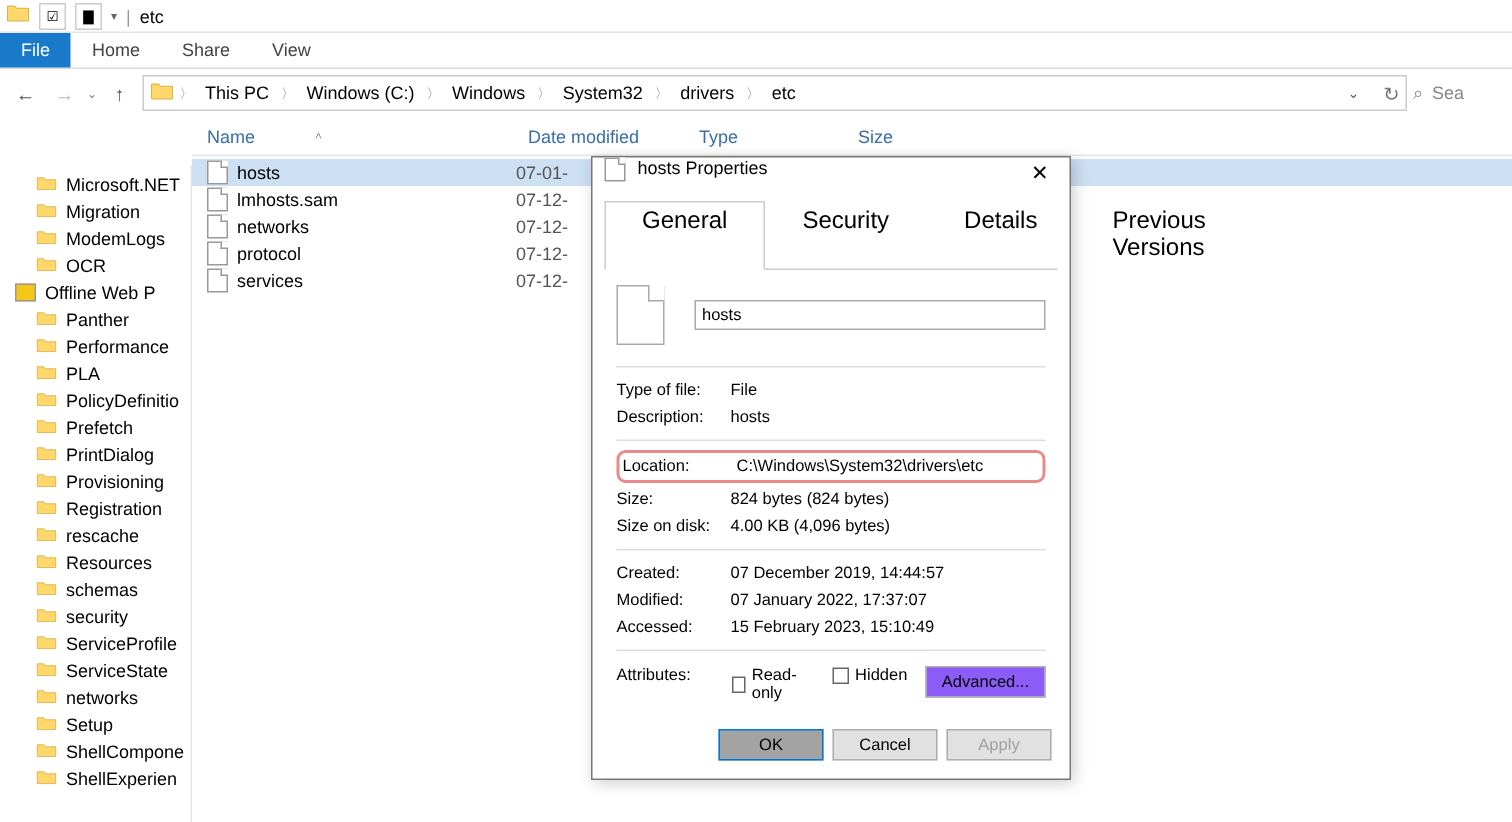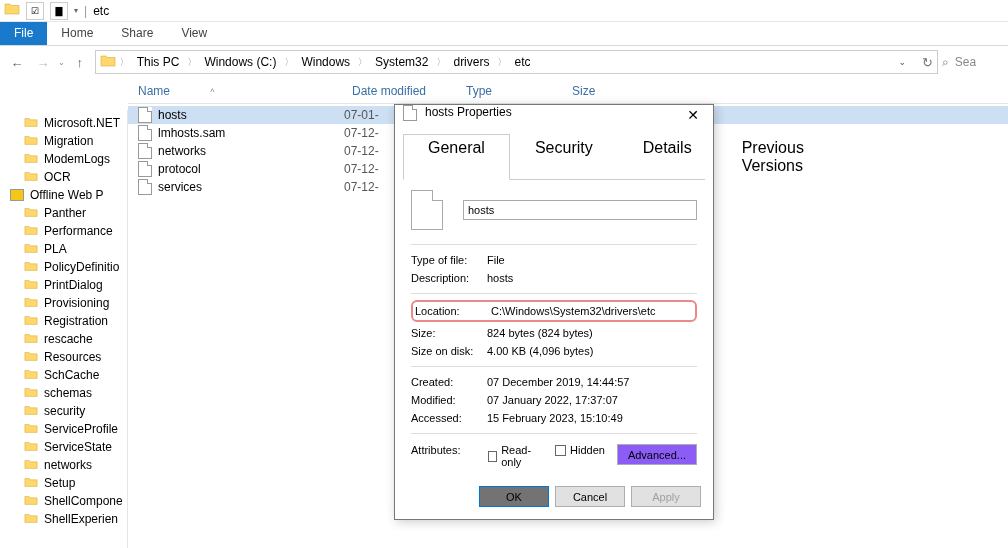--- a/index.html
+++ b/index.html
@@ -83,21 +83,21 @@
     .loc-highlight { border: 2px solid #e98a8a; border-radius: 6px; padding: 2px 2px; margin: 2px 0; }
     .loc-highlight .prop-row { padding: 1px 0; }
 
     .attr-row { display:flex; align-items:flex-start; gap: 12px; padding-top: 4px;}
     .checkbox { display:flex; align-items:center; gap:4px; }
     .checkbox-box { width:11px; height:11px; border:1px solid #666; }
     .adv-btn { margin-left:auto; height:21px; padding:0 10px; border:1px solid #adadad; background:#8b5cf6; font-size:11px; }
 
     .dialog-footer { display:flex; justify-content:flex-end; gap:6px; padding: 8px 12px 12px; }
     .dlg-btn { width:70px; height:21px; border:1px solid #adadad; background:#e1e1e1; font-size:11px; }
-    .dlg-btn.primary { border:1px solid #0078d7; background:#737373; }
+    .dlg-btn.primary { border:1px solid #0078d7; background:#a3a3a3; }
     .dlg-btn.disabled { color:#a0a0a0; }
 
     .chev-down { font-size: 9px; color:#555; margin-left:auto; margin-right:6px;}
   </style>
 </head>
 <body>
 
 <div class="title-bar">
   <span class="title-folder-icon">
     <svg viewBox="0 0 16 16">
@@ -203,20 +203,26 @@
       <div class="tree-item">
         <span class="tree-folder"><svg viewBox="0 0 16 16">
             <path fill="#ffd76b" stroke="#c9a227" stroke-width="0.5" d="M1 4h5l1 1.5h8V13H1z"></path>
           </svg></span>
         <span>PolicyDefinitio</span>
       </div>
       <div class="tree-item">
         <span class="tree-folder"><svg viewBox="0 0 16 16">
             <path fill="#ffd76b" stroke="#c9a227" stroke-width="0.5" d="M1 4h5l1 1.5h8V13H1z"></path>
           </svg></span>
+        <span>Prefetch</span>
+      </div>
+      <div class="tree-item">
+        <span class="tree-folder"><svg viewBox="0 0 16 16">
+            <path fill="#ffd76b" stroke="#c9a227" stroke-width="0.5" d="M1 4h5l1 1.5h8V13H1z"></path>
+          </svg></span>
         <span>PrintDialog</span>
       </div>
       <div class="tree-item">
         <span class="tree-folder"><svg viewBox="0 0 16 16">
             <path fill="#ffd76b" stroke="#c9a227" stroke-width="0.5" d="M1 4h5l1 1.5h8V13H1z"></path>
           </svg></span>
         <span>Provisioning</span>
       </div>
       <div class="tree-item">
         <span class="tree-folder"><svg viewBox="0 0 16 16">
@@ -228,26 +234,20 @@
         <span class="tree-folder"><svg viewBox="0 0 16 16">
             <path fill="#ffd76b" stroke="#c9a227" stroke-width="0.5" d="M1 4h5l1 1.5h8V13H1z"></path>
           </svg></span>
         <span>rescache</span>
       </div>
       <div class="tree-item">
         <span class="tree-folder"><svg viewBox="0 0 16 16">
             <path fill="#ffd76b" stroke="#c9a227" stroke-width="0.5" d="M1 4h5l1 1.5h8V13H1z"></path>
           </svg></span>
         <span>Resources</span>
-      </div>
-      <div class="tree-item">
-        <span class="tree-folder"><svg viewBox="0 0 16 16">
-            <path fill="#ffd76b" stroke="#c9a227" stroke-width="0.5" d="M1 4h5l1 1.5h8V13H1z"></path>
-          </svg></span>
-        <span>SchCache</span>
       </div>
       <div class="tree-item">
         <span class="tree-folder"><svg viewBox="0 0 16 16">
             <path fill="#ffd76b" stroke="#c9a227" stroke-width="0.5" d="M1 4h5l1 1.5h8V13H1z"></path>
           </svg></span>
         <span>schemas</span>
       </div>
       <div class="tree-item">
         <span class="tree-folder"><svg viewBox="0 0 16 16">
             <path fill="#ffd76b" stroke="#c9a227" stroke-width="0.5" d="M1 4h5l1 1.5h8V13H1z"></path>

